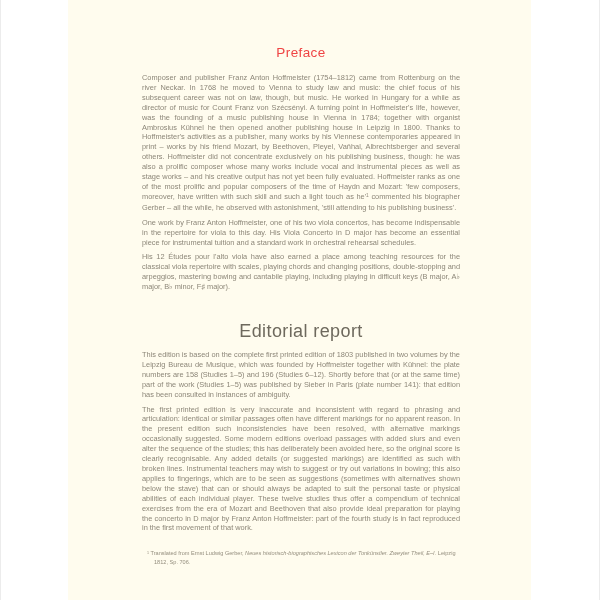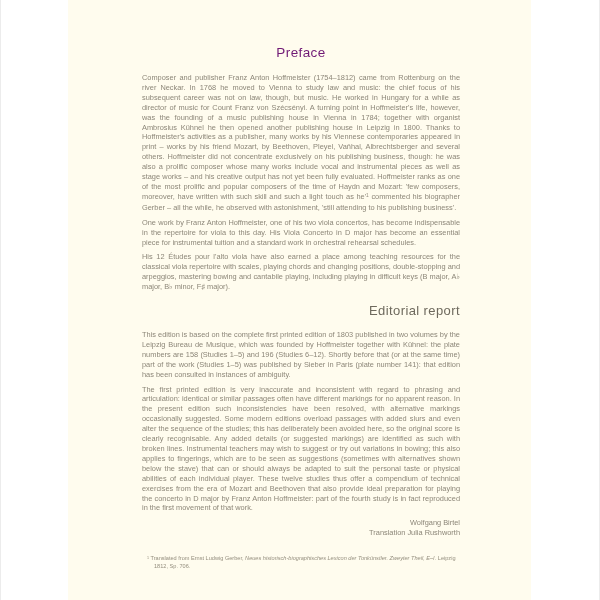--- a/index.html
+++ b/index.html
@@ -35,31 +35,31 @@
     box-sizing: border-box;
     padding: 46px 71px 0 74px;
   }
 
   .preface-title {
     margin: 0 0 13px 0;
     font-size: 13.5px;
     line-height: 14px;
     font-weight: 400;
     letter-spacing: 0.4px;
-    color: #701a75;
+    color: #ef4444;
     text-align: center;
   }
   .editorial-title {
-    margin: 12px 0 12px 0;
-    font-size: 13px;
+    margin: 32px 0 12px 0;
+    font-size: 18px;
     line-height: 14px;
     font-weight: 400;
     letter-spacing: 0.4px;
     color: #6e695d;
-    text-align: right;
+    text-align: center;
   }
 
   p.body-par {
     margin: 0 0 5px 0;
     font-size: 7.4px;
     line-height: 9.9px;
     color: #8c8678;
     text-align: justify;
   }
   p.body-par span.it { }
@@ -105,23 +105,19 @@
     <p class="body-par"><span>One work by Franz Anton Hoffmeister, one of his two viola concertos, has become indispensable in the repertoire for viola to this day. His Viola Concerto in D major has become an essential piece for instrumental tuition and a standard work in orchestral rehearsal schedules.</span></p>
 
     <p class="body-par"><span>His </span><span class="it">12 Études pour l'alto viola</span><span> have also earned a place among teaching resources for the classical viola repertoire with scales, playing chords and changing positions, double-stopping and arpeggios, mastering bowing and </span><span class="it">cantabile</span><span> playing, including playing in difficult keys (B major, A♭ major, B♭ minor, F♯ major).</span></p>
 
     <h2 class="editorial-title">Editorial report</h2>
 
     <p class="body-par"><span>This edition is based on the complete first printed edition of 1803 published in two volumes by the Leipzig </span><span class="it">Bureau de Musique</span><span>, which was founded by Hoffmeister together with Kühnel: the plate numbers are 158 (Studies 1–5) and 196 (Studies 6–12). Shortly before that (or at the same time) part of the work (Studies 1–5) was published by Sieber in Paris (plate number 141): that edition has been consulted in instances of ambiguity.</span></p>
 
     <p class="body-par"><span>The first printed edition is very inaccurate and inconsistent with regard to phrasing and articulation: identical or similar passages often have different markings for no apparent reason. In the present edition such inconsistencies have been resolved, with alternative markings occasionally suggested. Some modern editions overload passages with added slurs and even alter the sequence of the studies; this has deliberately been avoided here, so the original score is clearly recognisable. Any added details (or suggested markings) are identified as such with broken lines. Instrumental teachers may wish to suggest or try out variations in bowing; this also applies to fingerings, which are to be seen as suggestions (sometimes with alternatives shown below the stave) that can or should always be adapted to suit the personal taste or physical abilities of each individual player. These twelve studies thus offer a compendium of technical exercises from the era of Mozart and Beethoven that also provide ideal preparation for playing the concerto in D major by Franz Anton Hoffmeister: part of the fourth study is in fact reproduced in the first movement of that work.</span></p>
 
-    <div class="signature">
-      <div>Wolfgang Birtel</div>
-      <div>Translation Julia Rushworth</div>
-    </div>
 
     <div class="footnote">
       <span class="fn-text"><span class="sup">1</span><span><span> Translated from Ernst Ludwig Gerber, </span><span class="it">Neues historisch-biographisches Lexicon der Tonkünstler. Zweyter Theil, E–I.</span><span> Leipzig 1812, Sp. 706.</span></span></span>
     </div>
 
   </div>
 </div>
 
 </body></html>

